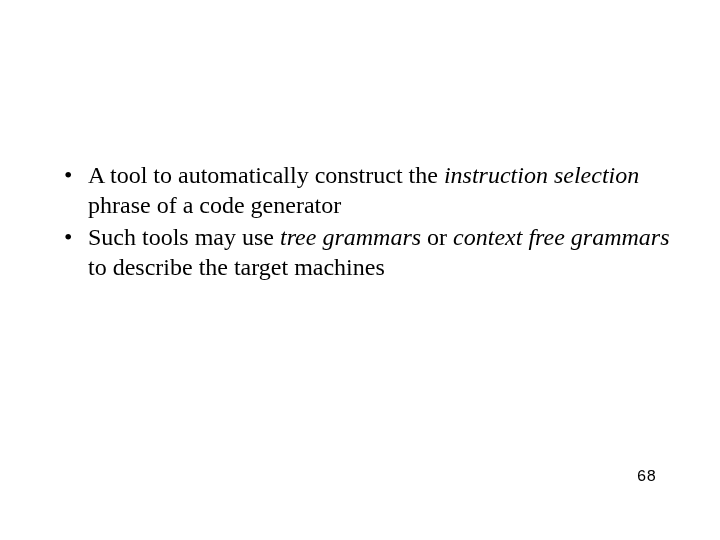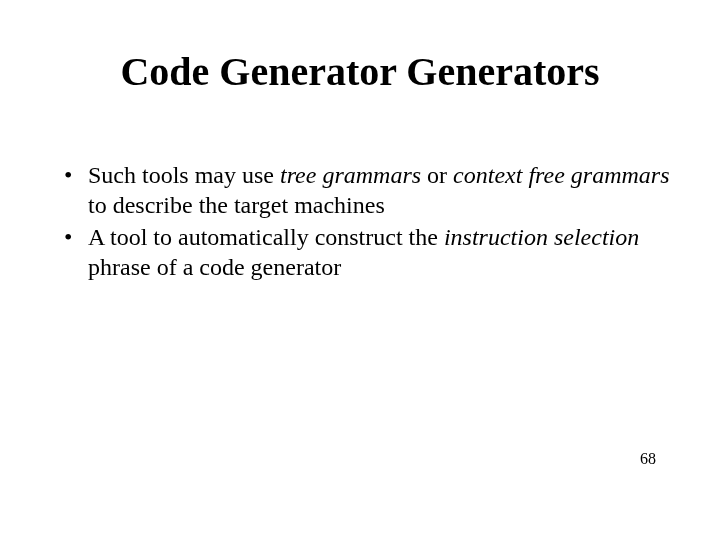--- a/index.html
+++ b/index.html
@@ -52,39 +52,39 @@
     position: absolute;
     left: 4px;
     top: 0;
     font-size: 24px;
   }
   .italic {
     font-style: italic;
   }
   .page-number {
     position: absolute;
-    bottom: 72px;
+    bottom: 54px;
     right: 64px;
     font-size: 16px;
     color: #000000;
+    font-family: Liberation Mono, monospace;
   }
 </style>
 </head>
 <body>
 
 <div class="slide">
 
-  <div class="title">Code Generator Generators</div>
 
   <div class="body">
     <ul>
       <li>
-        <span>Such tools may use </span><span class="italic">tree grammars</span><span> or </span><span class="italic">context free grammars</span><span> to describe the target machines</span>
+        <span>A tool to automatically construct the </span><span class="italic">instruction selection</span><span> phrase of a code generator</span>
       </li>
       <li>
-        <span>A tool to automatically construct the </span><span class="italic">instruction selection</span><span> phrase of a code generator</span>
+        <span>Such tools may use </span><span class="italic">tree grammars</span><span> or </span><span class="italic">context free grammars</span><span> to describe the target machines</span>
       </li>
     </ul>
   </div>
 
   <div class="page-number">68</div>
 
 </div>
 
 </body></html>

